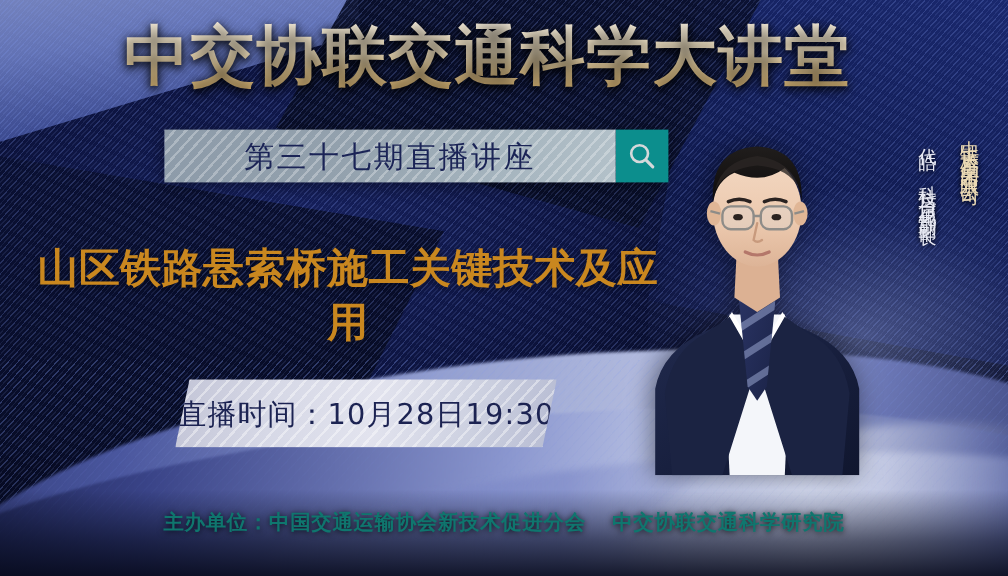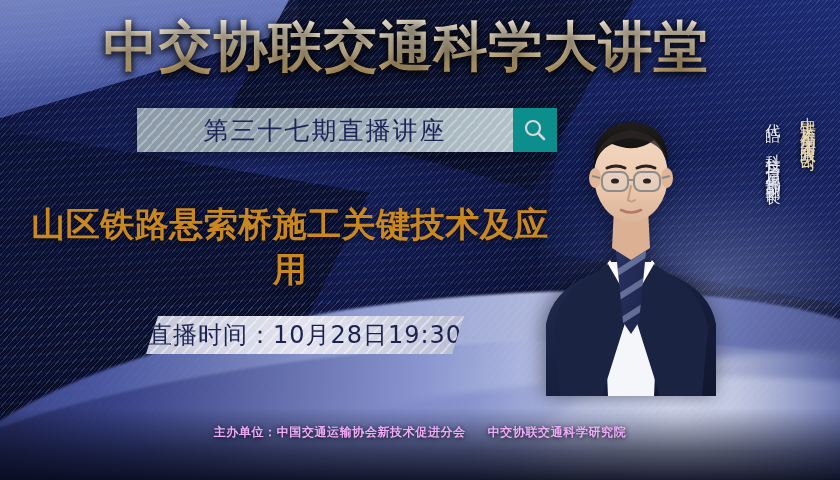--- a/index.html
+++ b/index.html
@@ -212,21 +212,21 @@
   }
   #speaker-name {
     right:58px; top:112px;
     font-size:15px; font-weight:400;
     color:#e8eaf4;
     text-shadow:0 1px 4px rgba(0,0,0,.8);
   }
 
   
   #time-pill {
-    position:absolute; left:146px; top:316px; width:318px; height:38px;
+    position:absolute; left:146px; top:316px; width:318px; height:57px;
     background:linear-gradient(103deg,#c2c4d6 0%,#d6d8e6 26%,#e2e3ee 52%,#ccd0e0 78%,#b6bbd2 100%);
     clip-path:polygon(12px 0, 100% 0, calc(100% - 12px) 100%, 0 100%);
     display:flex; align-items:center; justify-content:center;
     box-shadow:0 3px 14px rgba(0,0,0,.5);
     overflow:hidden;
   }
   #time-pill::after {
     content:""; position:absolute; inset:0;
     background-image:repeating-linear-gradient(
       -48deg, rgba(255,255,255,.4) 0px, rgba(255,255,255,.4) 2px,
@@ -238,22 +238,22 @@
     font-family:"DejaVu Sans","Liberation Sans",sans-serif;
     font-size:24px; font-weight:400; letter-spacing:1px;
     color:#1c2352;
   }
 
   
   #footer {
     position:absolute; left:0; top:424px; width:840px;
     text-align:center;
     font-family:"DejaVu Sans","Liberation Sans",sans-serif;
-    font-size:12px; font-weight:700; letter-spacing:.6px;
-    color:#f0abfc;
+    font-size:17px; font-weight:700; letter-spacing:.6px;
+    color:#0f766e;
     text-shadow:0 1px 5px rgba(0,0,0,.85);
   }
   #footer .sep { display:inline-block; width:22px; }
 </style>
 </head>
 <body>
 
 <div id="poster">
 
   <div class="bg-layer bg-base"></div>

